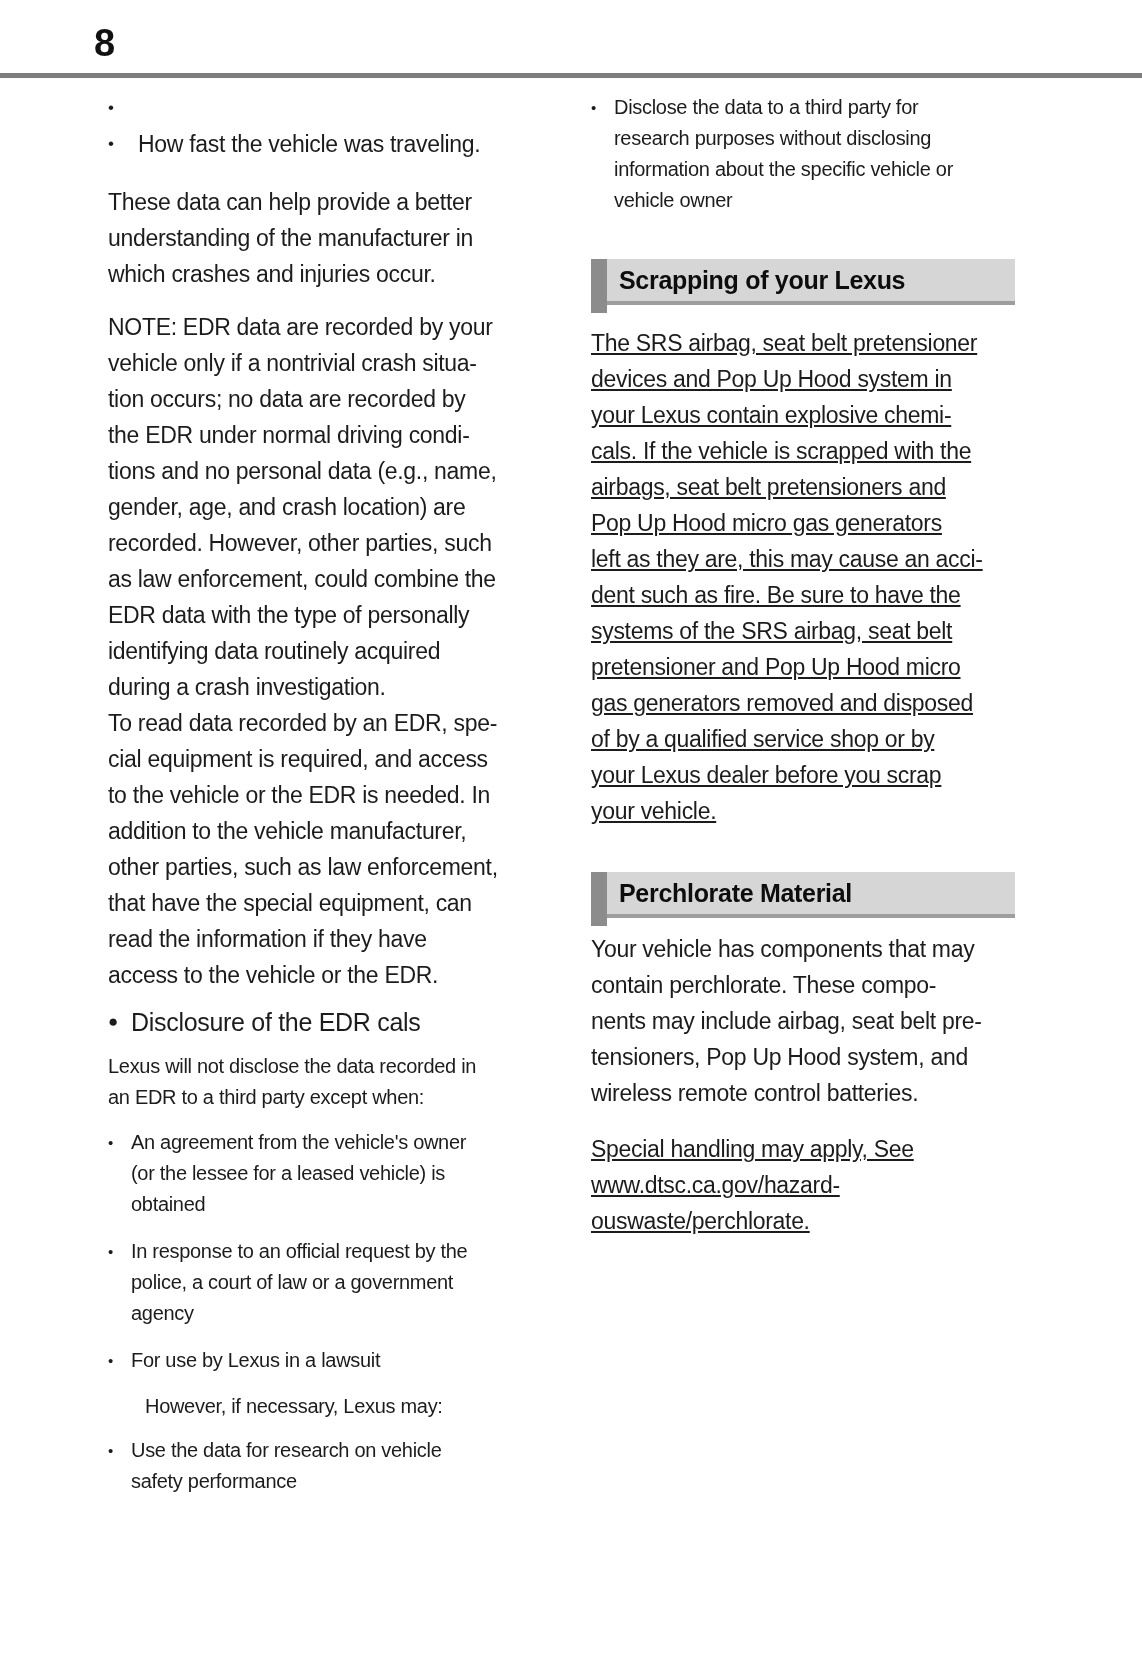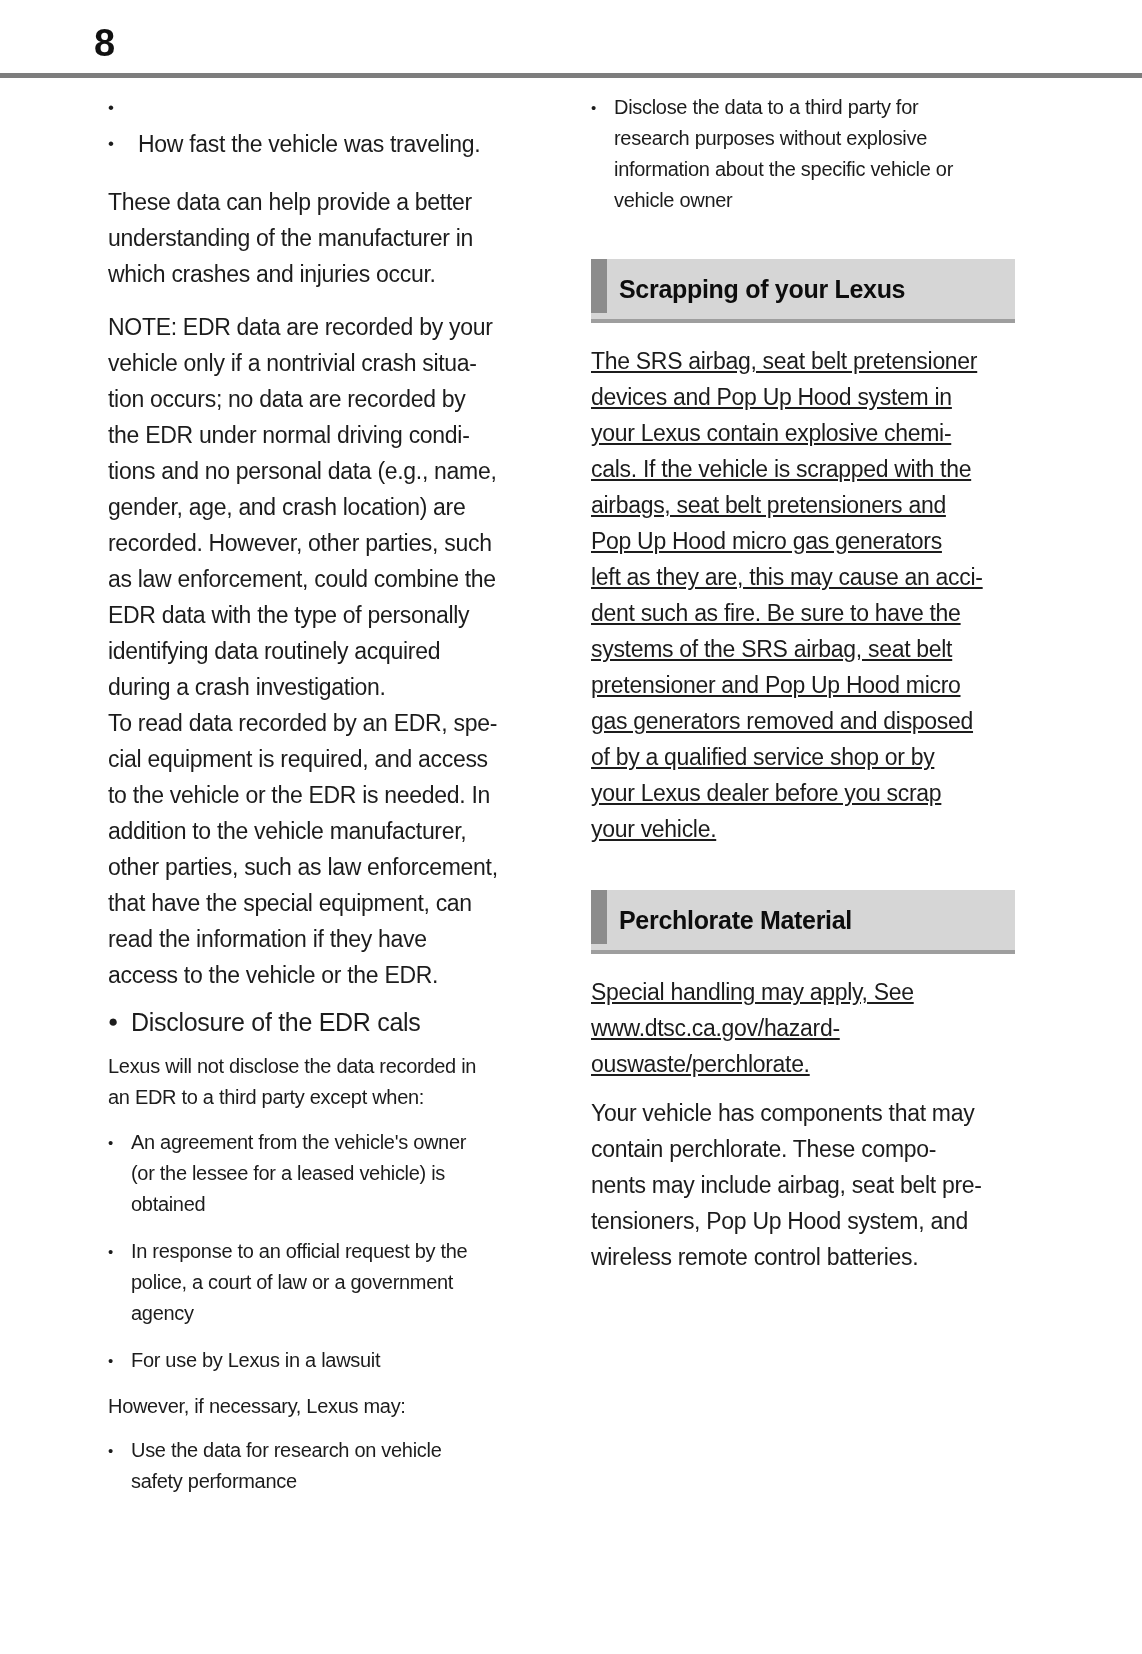--- a/index.html
+++ b/index.html
@@ -31,25 +31,25 @@
   .mt-p1{margin-top:22px;}
   .mt-note{margin-top:17px;}
   .d-heading{
     display:flex;align-items:center;gap:13px;margin-top:12px;
     font-size:25px;line-height:34px;letter-spacing:-0.3px;
   }
   .d-heading .dot{font-size:17px;line-height:34px;}
   .mt-intro{margin-top:12px;}
   .mt-sb1{margin-top:14px;}
   .mt-sb{margin-top:16px;}
-  .mt-however{margin-top:15px;}
+  .mt-however{margin-top:15px;margin-left:37px;}
   .mt-sb4{margin-top:13px;}
   .mt-rb1{margin-top:2px;}
   .section-header{
-    position:relative;margin-top:43px;height:64px;
+    position:relative;margin-top:43px;height:46px;
     background:#d6d6d6;border-bottom:4px solid #9e9e9e;
     display:flex;align-items:center;padding-left:28px;box-sizing:border-box;
     font-size:25px;font-weight:bold;letter-spacing:-0.3px;color:#0d0d0d;
   }
   .section-header .accent{
     position:absolute;left:0;top:0;width:16px;height:54px;background:#8c8c8c;
   }
   .section-header.second{}
   .mt-secpara{margin-top:20px;text-decoration:underline;}
   .mt-rp3{margin-top:13px;}
@@ -129,21 +129,21 @@
 safety performance</span>
     </div>
 
   </div>
 
   <div class="col-right">
 
     <div class="bullet-item small mt-rb1">
       <span class="marker">•</span>
       <span class="txt small">Disclose the data to a third party for
-research purposes without explosive
+research purposes without disclosing
 information about the specific vehicle or
 vehicle owner</span>
     </div>
 
     <div class="section-header">
       <span class="accent"></span>
       <span>Scrapping of your Lexus</span>
     </div>
 
     <p class="para txt big mt-secpara">The SRS airbag, seat belt pretensioner
@@ -159,25 +159,25 @@
 gas generators removed and disposed
 of by a qualified service shop or by
 your Lexus dealer before you scrap
 your vehicle.</p>
 
     <div class="section-header second">
       <span class="accent"></span>
       <span>Perchlorate Material</span>
     </div>
 
-    <p class="para txt big mt-secpara">Special handling may apply, See
-www.dtsc.ca.gov/hazard-
-ouswaste/perchlorate.</p>
-
     <p class="para txt big mt-rp3">Your vehicle has components that may
 contain perchlorate. These compo-
 nents may include airbag, seat belt pre-
 tensioners, Pop Up Hood system, and
 wireless remote control batteries.</p>
 
+    <p class="para txt big mt-secpara">Special handling may apply, See
+www.dtsc.ca.gov/hazard-
+ouswaste/perchlorate.</p>
+
   </div>
 
 </div>
 
 </body></html>

